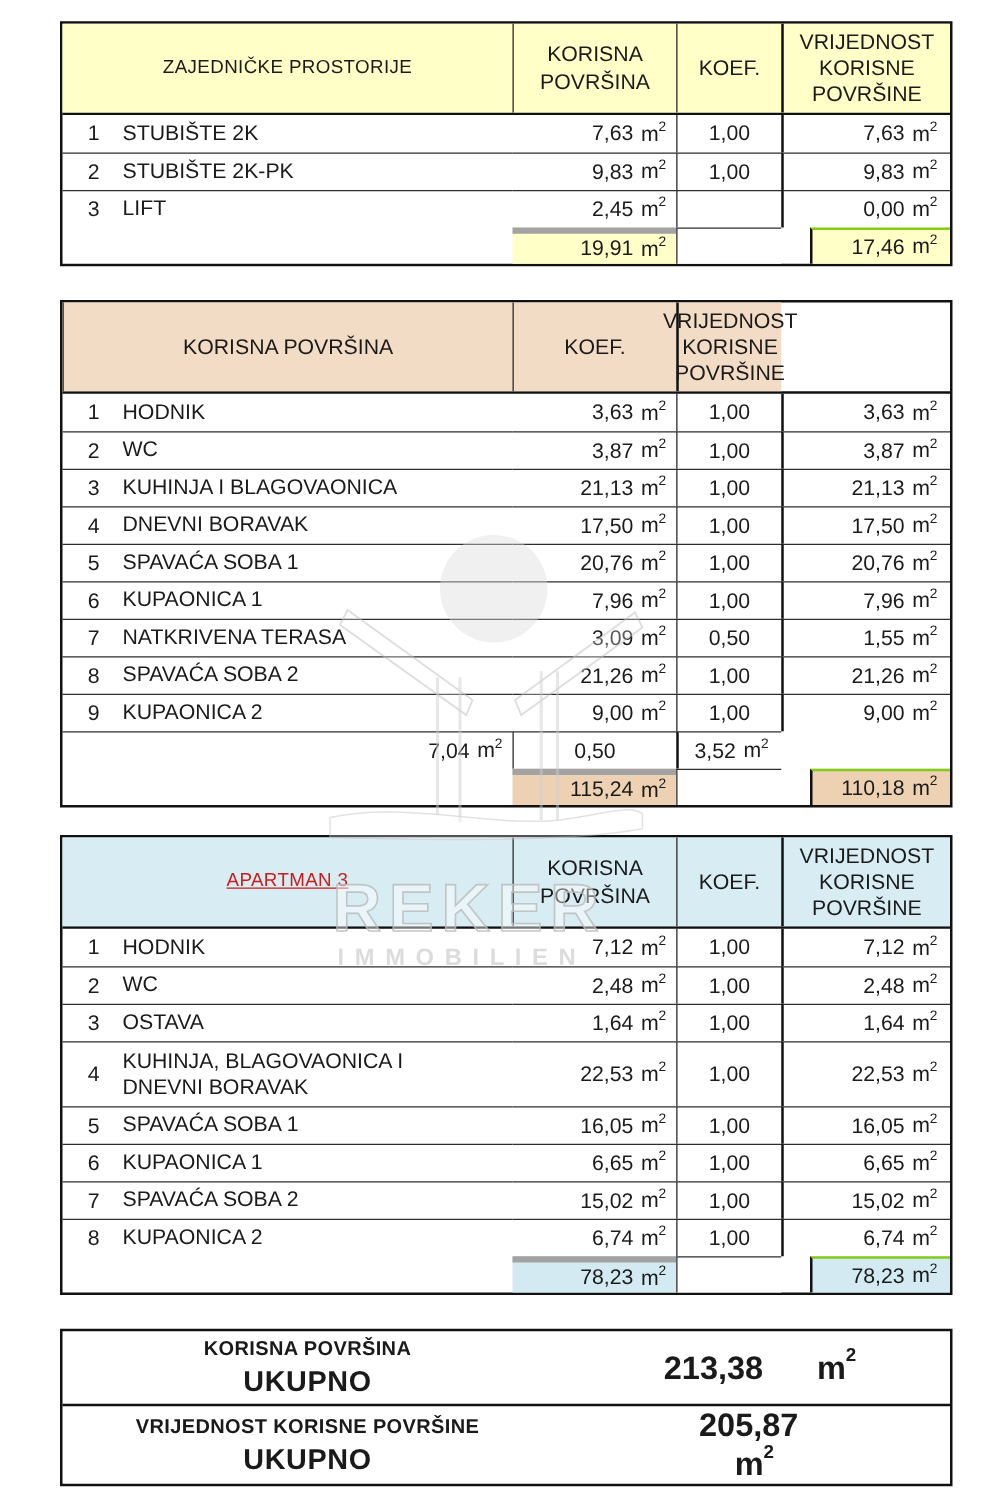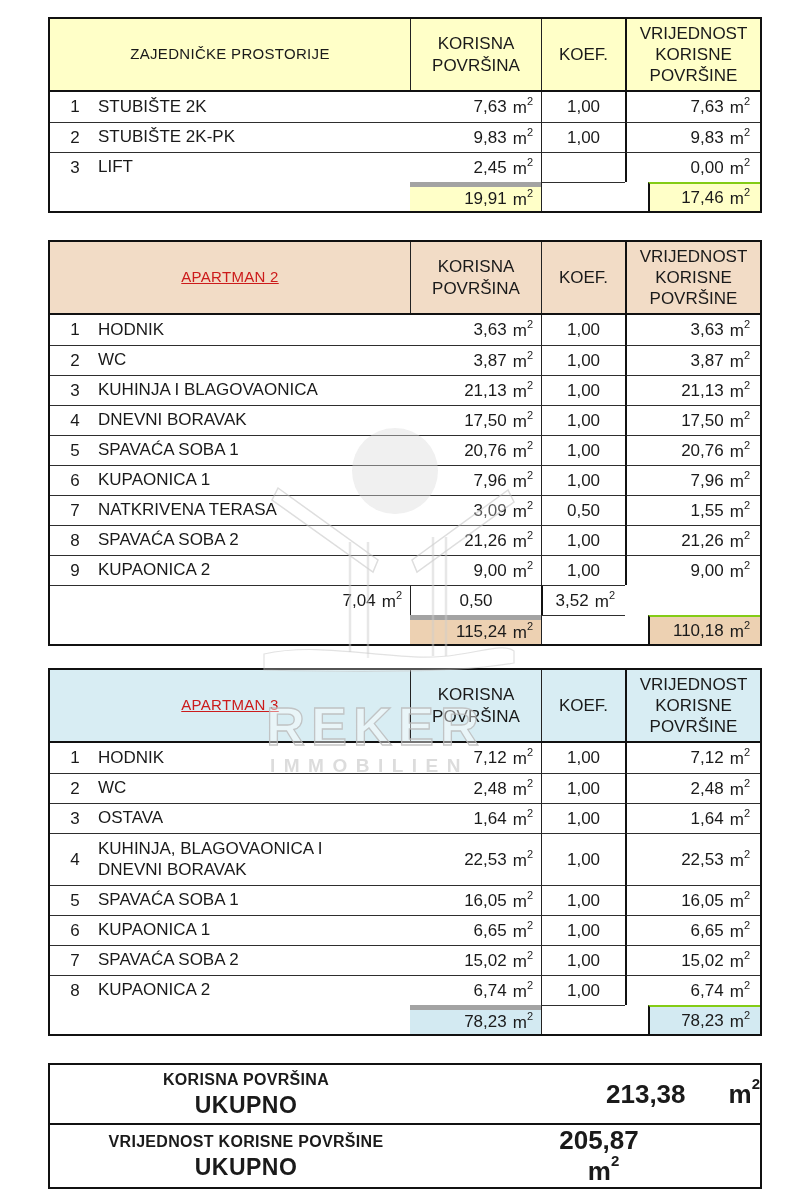--- a/index.html
+++ b/index.html
@@ -38,21 +38,21 @@
   
   #summary{position:absolute;left:48px;top:1063px;width:714px;border:2px solid #111;box-sizing:border-box;background:#fff;}
   .sum-row{display:grid;grid-template-columns:392px 1fr;min-height:57px;box-sizing:border-box;}
   .sum-row.second{border-top:2px solid #111;}
   .sum-labels{display:flex;flex-direction:column;align-items:center;justify-content:center;padding:6px 0 4px 0;}
   .sum-label-top{font-size:16px;font-weight:bold;letter-spacing:.3px;}
   .sum-label-bottom{font-size:23px;font-weight:bold;margin-top:3px;letter-spacing:.5px;}
   .sum-value{display:flex;align-items:center;font-size:26px;font-weight:bold;}
   .sum-value .unit{margin-left:9px;}
   .sum-value .unit sup{font-size:15px;top:-4px;}
-  .sum-value.left{justify-content:flex-end;padding-left:14px;gap:34px;}
+  .sum-value.left{justify-content:center;padding-left:14px;gap:34px;}
   .sum-value.right{justify-content:flex-end;padding-right:4px;flex-direction:column;}
   
   #watermark{position:absolute;left:250px;top:402px;width:330px;height:400px;z-index:10;
     pointer-events:none;opacity:.85;}
 </style>
 </head>
 <body>
 
 <div id="page">
 
@@ -122,23 +122,20 @@
         </div>
         <div class="cell koef-cell"></div>
         <div class="cell value-cell" style="background: rgb(255, 255, 200);">
           <span>17,46</span>
           <span class="unit">m<sup>2</sup></span>
         </div>
       </div>
     </div>
   <div class="rtable" style="top: 240px;">
       <div class="hdr-row">
-        <div class="cell hdr-cell hdr-a" style="background: rgb(242, 220, 198);">
-          <span class="t-title red">APARTMAN 2</span>
-        </div>
         <div class="cell hdr-cell hdr-b" style="background: rgb(242, 220, 198);">KORISNA POVRŠINA</div>
         <div class="cell hdr-cell hdr-c" style="background: rgb(242, 220, 198);">KOEF.</div>
         <div class="cell hdr-cell hdr-d" style="background: rgb(242, 220, 198);">VRIJEDNOST KORISNE POVRŠINE</div>
       </div>
       <div class="row body">
         <div class="cell name-cell">
           <span class="num">1</span>
           <span class="nm">HODNIK</span>
         </div>
         <div class="cell area-cell">

